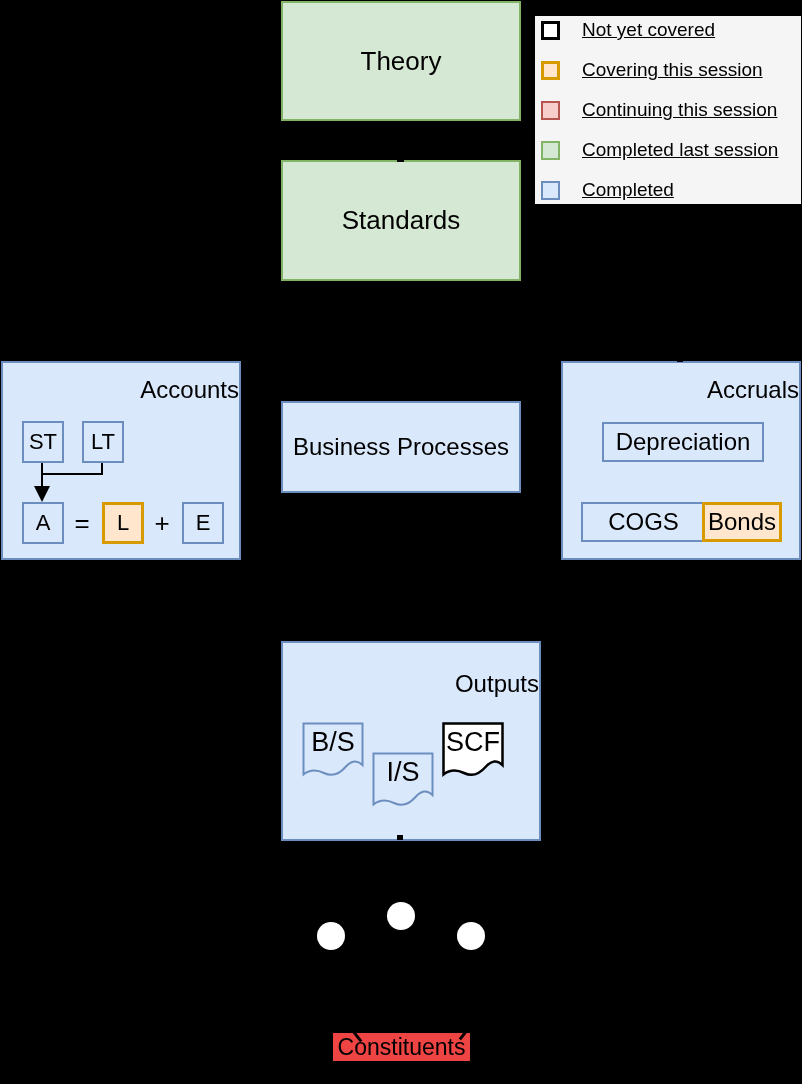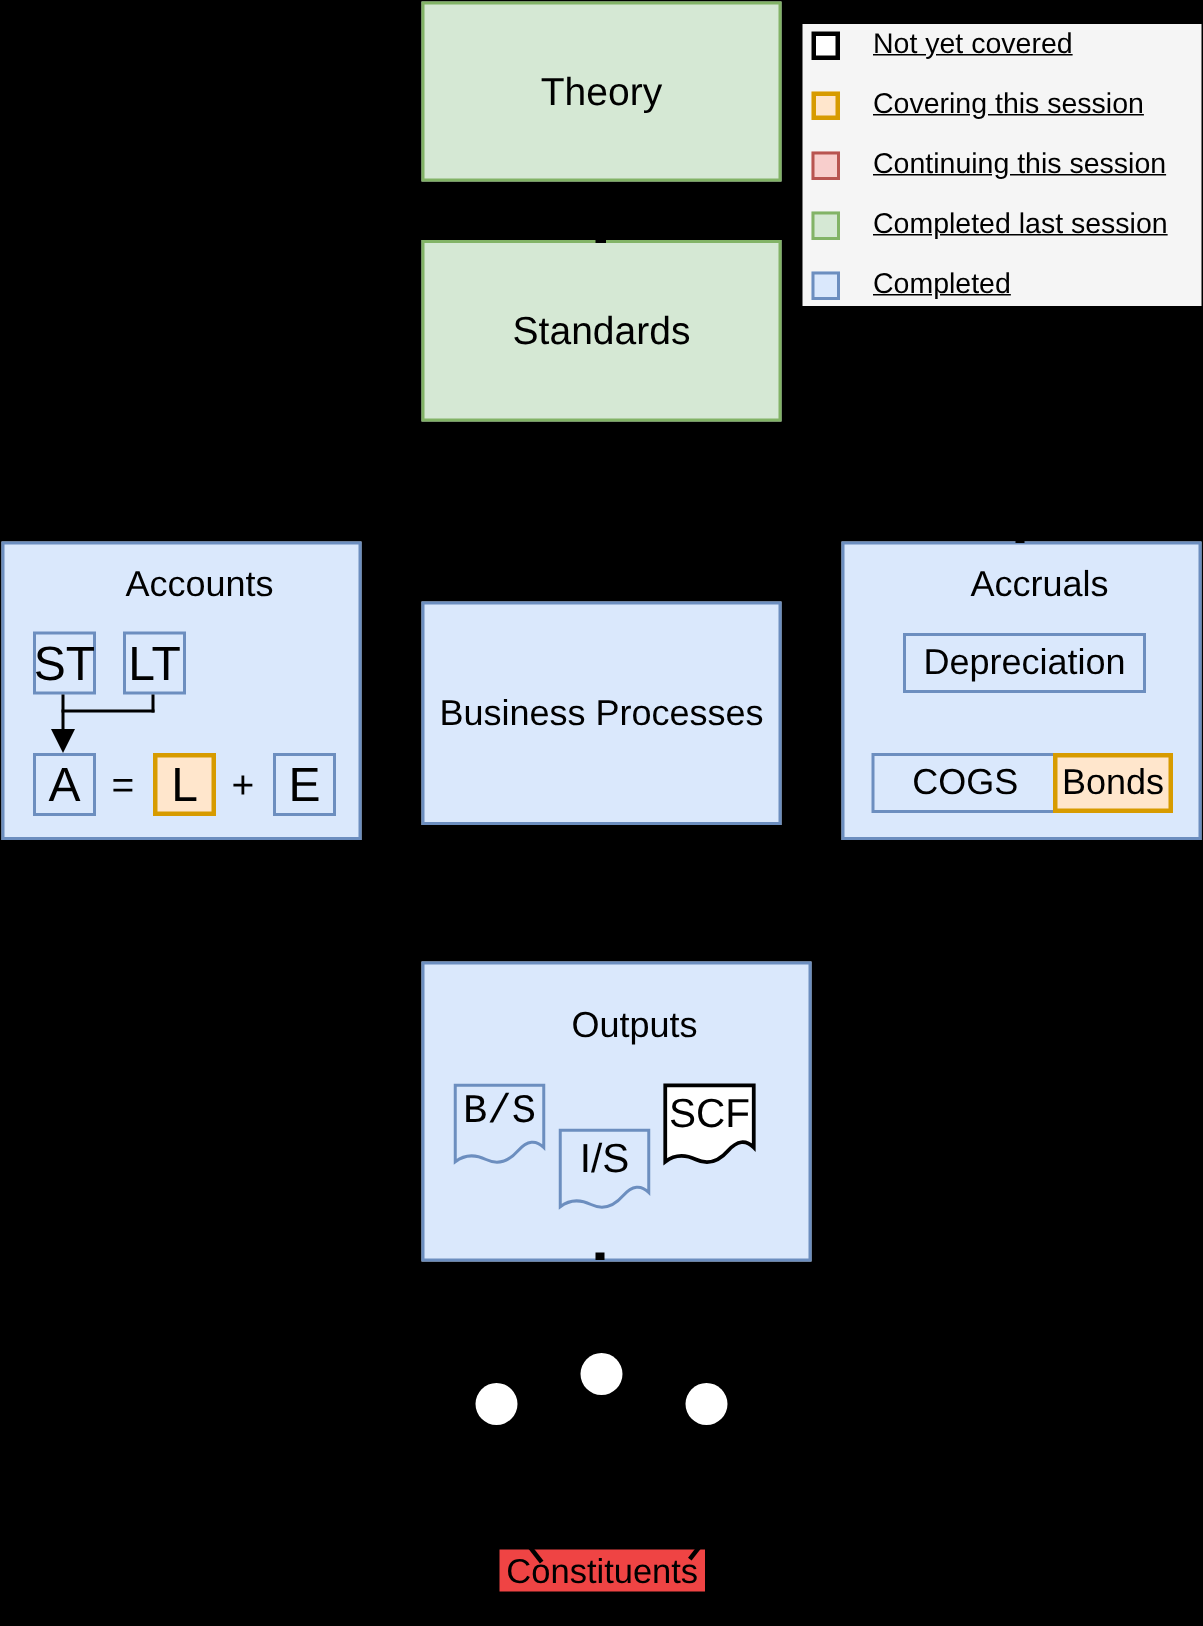--- a/index.html
+++ b/index.html
@@ -12,24 +12,24 @@
   .abs{position:absolute;box-sizing:border-box;}
   .center{display:flex;align-items:center;justify-content:center;}
 
   
   .fill-green{background:#d5e8d4;border:2px solid #82b366;}
   .fill-blue{background:#dae8fc;border:2px solid #6c8ebf;}
   .fill-orange{background:#ffe6cc;border:3px solid #d79b00;}
 
   .title-lg{font-size:26px;}
   .title{font-size:24px;}
-  .letter{font-size:32px;}
+  .letter{font-size:22px;}
   .op{font-size:26px;}
 
-  .box-title{position:absolute;left:0;right:0;text-align:center;padding-left:24px;}
+  .box-title{position:absolute;left:0;right:0;text-align:right;padding-left:24px;}
 
   
   .legend{position:absolute;left:535px;top:16px;width:266px;height:188px;background:#f5f5f5;}
   .legend-row{position:absolute;left:6px;height:22px;display:flex;align-items:center;}
   .swatch{width:19px;height:19px;box-sizing:border-box;flex:0 0 19px;}
   .legend-label{margin-left:22px;font-size:19px;white-space:nowrap;text-decoration:underline;}
   .sw-0{background:#ffffff;border:3px solid #000000;}
   .sw-1{background:#ffe6cc;border:3px solid #d79b00;}
   .sw-2{background:#f8cecc;border:2px solid #b85450;}
   .sw-3{background:#d5e8d4;border:2px solid #82b366;}
@@ -119,21 +119,21 @@
       <span>L</span>
     </div>
     <div class="abs center op" style="left:143px;top:139px;width:32px;height:42px;">
       <span>+</span>
     </div>
     <div class="abs fill-blue center letter" style="left:179px;top:139px;width:42px;height:42px;">
       <span>E</span>
     </div>
   </div>
 
-  <div class="abs fill-blue center title" style="left:281px;top:401px;width:240px;height:149px;">
+  <div class="abs fill-blue center title" style="left:281px;top:401px;width:240px;height:92px;">
     <span>Business Processes</span>
   </div>
 
   <div class="abs fill-blue" style="left:561px;top:361px;width:240px;height:199px;">
     <div class="box-title title" style="top:13px;">Accruals</div>
     <div class="abs fill-blue center title" style="left:39px;top:59px;width:162px;height:40px;">
       <span>Depreciation</span>
     </div>
     <div class="abs fill-blue center title" style="left:18px;top:139px;width:125px;height:40px;justify-content:center;">
       <span>COGS</span>
@@ -141,21 +141,21 @@
     <div class="abs fill-orange center title" style="left:139px;top:139px;width:80px;height:40px;">
       <span>Bonds</span>
     </div>
   </div>
 
   <div class="edge-tip" style="left:677px;top:358px;width:6px;height:4px;"></div>
 
   <div class="abs fill-blue" style="left:281px;top:641px;width:260px;height:200px;">
     <div class="box-title title" style="top:27px;">Outputs</div>
 
-    <div class="doc" style="left:19px;top:79px;font-family:Liberation Mono, monospace;">
+    <div class="doc" style="left:19px;top:79px;">
       <svg width="62" height="62" viewBox="0 0 62 62">
         <path d="M1.5,1.5 H60.5 V43 Q52.5,35 43.5,45 Q33.5,56.5 22,51 Q10.5,45.5 1.5,52.5 Z" fill="#dae8fc" stroke="#6c8ebf" stroke-width="2"></path>
       </svg>
       <div class="doc-label">B/S</div>
     </div>
 
     <div class="doc" style="left:89px;top:109px;">
       <svg width="62" height="62" viewBox="0 0 62 62">
         <path d="M1.5,1.5 H60.5 V43 Q52.5,35 43.5,45 Q33.5,56.5 22,51 Q10.5,45.5 1.5,52.5 Z" fill="#dae8fc" stroke="#6c8ebf" stroke-width="2"></path>
       </svg>

